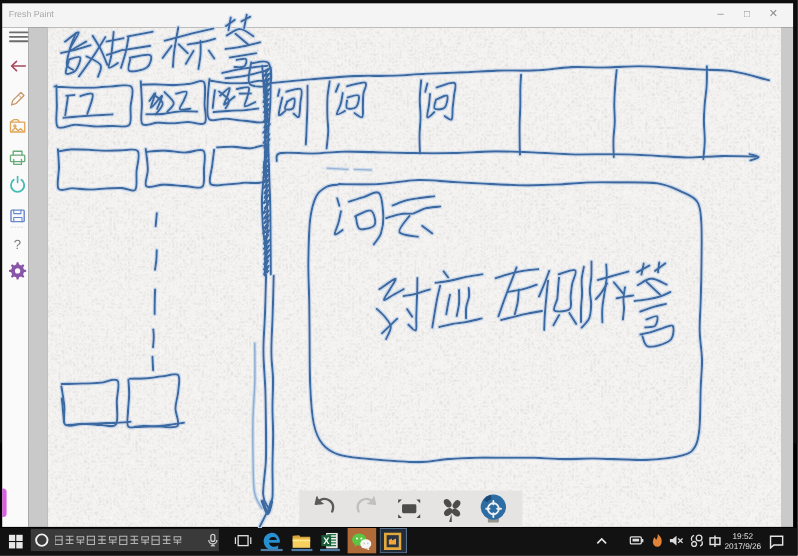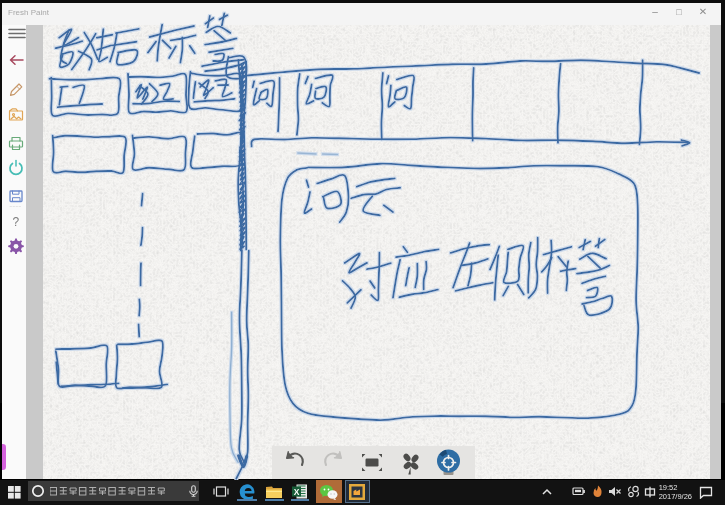--- a/index.html
+++ b/index.html
@@ -9,21 +9,21 @@
 .apptitle{position:absolute;left:8px;top:8px;font-size:8px;color:#a8a8a8}
 .winbtns{position:absolute;right:10px;top:6px;color:#8d8d8d;font-size:10px;letter-spacing:0}
 .winbtns span{display:inline-block;width:24px;text-align:center}
 .sidebar{position:absolute;left:2px;top:25px;width:24px;height:454px;background:#fafafa}
 .gutterL{position:absolute;left:26px;top:25px;width:17px;height:454px;background:#c9c9c9}
 .gutterR{position:absolute;left:710px;top:25px;width:11px;height:454px;background:#cacaca}
 .paper{position:absolute;left:43px;top:25px;width:667px;height:454px;background:#f8f7f5}
 .toolbar{position:absolute;left:272px;top:446px;width:203px;height:33px;background:#e5e4e2}
 .taskbar{position:absolute;left:0;top:480px;width:725px;height:25px;background:#121212}
 .searchbox{position:absolute;left:28px;top:1px;width:171px;height:20px;background:#3a3a3a}
-.clock{position:absolute;right:33px;top:3px;color:#e4e4e4;font-size:7.5px;text-align:left;line-height:9px}
+.clock{position:absolute;right:33px;top:3px;color:#e4e4e4;font-size:7.5px;text-align:center;line-height:9px}
 svg{display:block}
 .abs{position:absolute}
 </style></head>
 <body>
 <div class="screen">
 
 <div class="titlebar"></div>
 
 <div class="apptitle">Fresh Paint</div>
 

